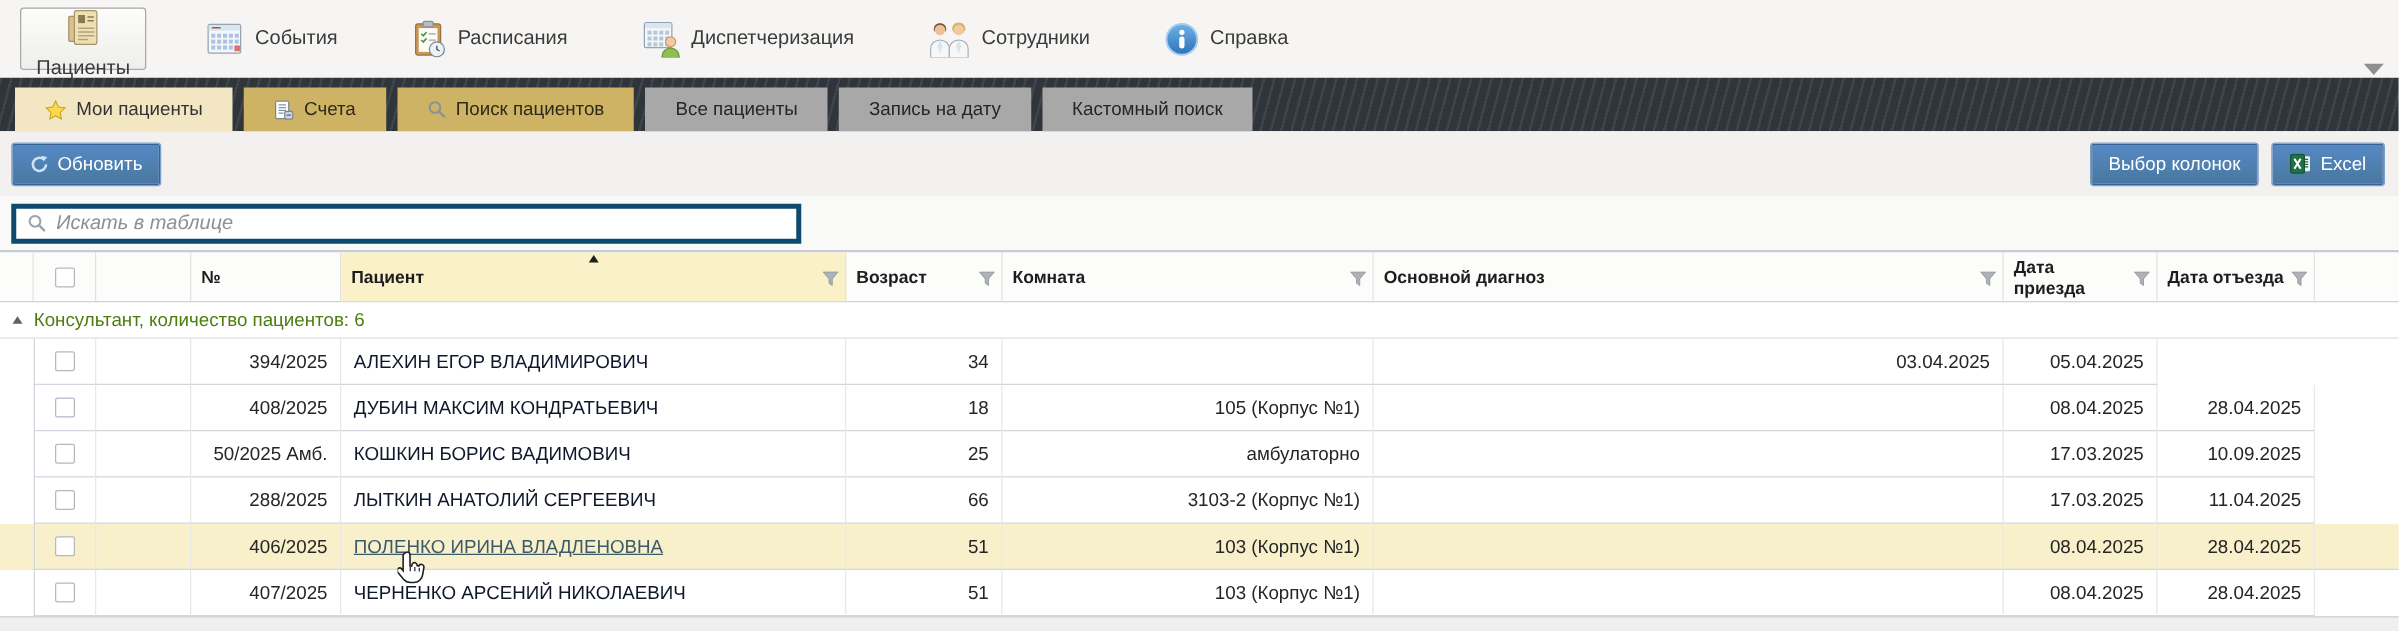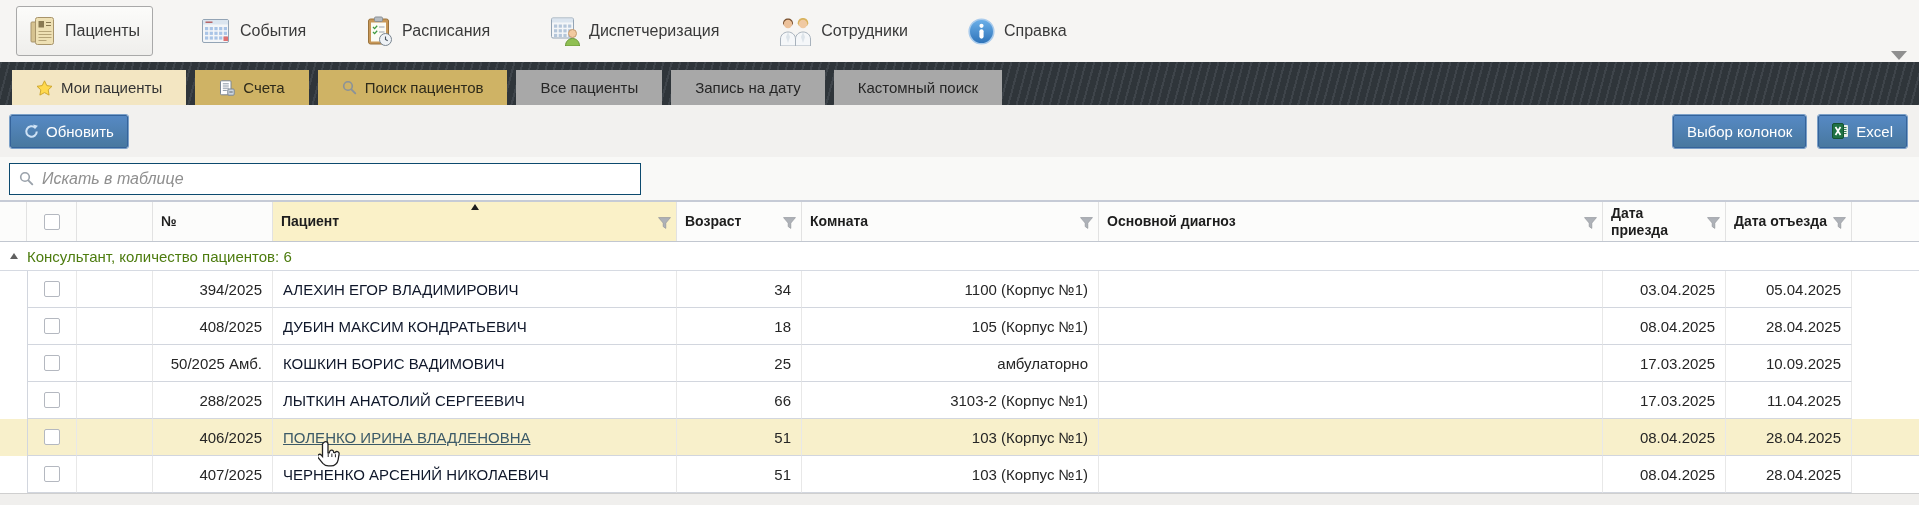--- a/index.html
+++ b/index.html
@@ -12,20 +12,21 @@
   
   .top-toolbar {
     height:62px; background:#f6f5f3; display:flex; align-items:center;
     padding-left:16px; gap:36px; position:relative;
   }
   .tb-btn { display:flex; align-items:center; gap:9px; height:50px; padding:0 12px;
     font-size:16px; color:#3a3a3a; cursor:default; }
   .tb-btn.active {
     border:1px solid #a9a9a9; border-radius:3px;
     background:linear-gradient(#fcfcfa,#efeeec);
+    flex-direction:column;
   }
   .tb-icon { display:flex; align-items:center; }
   .overflow-arrow {
     position:absolute; right:12px; bottom:2px; width:0; height:0;
     border-left:8px solid transparent; border-right:8px solid transparent;
     border-top:9px solid #8f8f8f;
   }
 
   
   .tab-strip {
@@ -46,21 +47,21 @@
     background:linear-gradient(#5689c4,#48789f);
     border:1px solid #35639a; outline:1px solid #7ba0c8;
     color:#fff; font-size:15px; padding:7px 13px; border-radius:2px; cursor:default;
     font-family:"Liberation Sans", sans-serif;
   }
   .right-actions { margin-left:auto; display:flex; gap:12px; margin-right:2px; }
 
   
   .search-bar { height:45px; background:#f9f9f7; display:flex; align-items:center;
     padding-left:9px; border-bottom:2px solid #c6cbd6; }
-  .search-wrap { width:632px; height:32px; background:#fff; border:1px solid #0c4a6e;
+  .search-wrap { width:632px; height:32px; background:#fff; border:4px solid #0c4a6e;
     display:flex; align-items:center; padding:0 9px; gap:8px; }
   .search-wrap input { border:none; outline:none; flex:1; font-size:16px;
     font-family:"Liberation Sans", sans-serif; color:#333; background:transparent; }
   .search-wrap input::placeholder { font-style:italic; color:#8f8f8f; }
 
   
   .grid { display:grid;
     grid-template-columns:27px 50px 76px 120px 404px 125px 297px 504px 123px 126px minmax(0,1fr); }
   .header-row { height:40px; background:#fcfcfb; border-bottom:1px solid #c2c7d0; }
   .hcell { position:relative; display:flex; align-items:center; padding:0 8px;
@@ -351,21 +352,20 @@
         <div class="cell c-exp"></div>
         <div class="cell c-check" style="justify-content: center;">
           <div class="checkbox"></div>
         </div>
         <div class="cell"></div>
         <div class="cell right">394/2025</div>
         <div class="cell">
           <span class="patient-link">АЛЕХИН ЕГОР ВЛАДИМИРОВИЧ</span>
         </div>
         <div class="cell right">34</div>
-        <div class="cell right">1100 (Корпус №1)</div>
         <div class="cell"></div>
         <div class="cell right">03.04.2025</div>
         <div class="cell right">05.04.2025</div>
         <div class="cell c-fill"></div>
       </div>
       <div class="grid row">
         <div class="cell c-exp"></div>
         <div class="cell c-check" style="justify-content: center;">
           <div class="checkbox"></div>
         </div>

